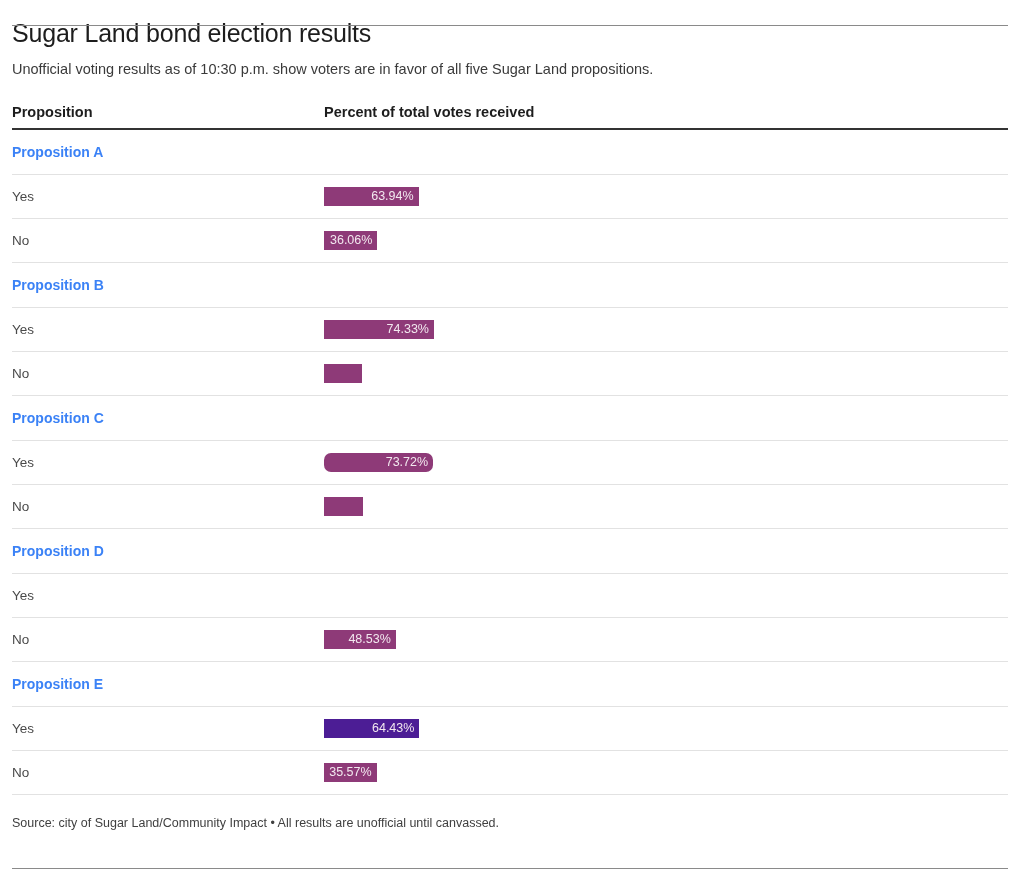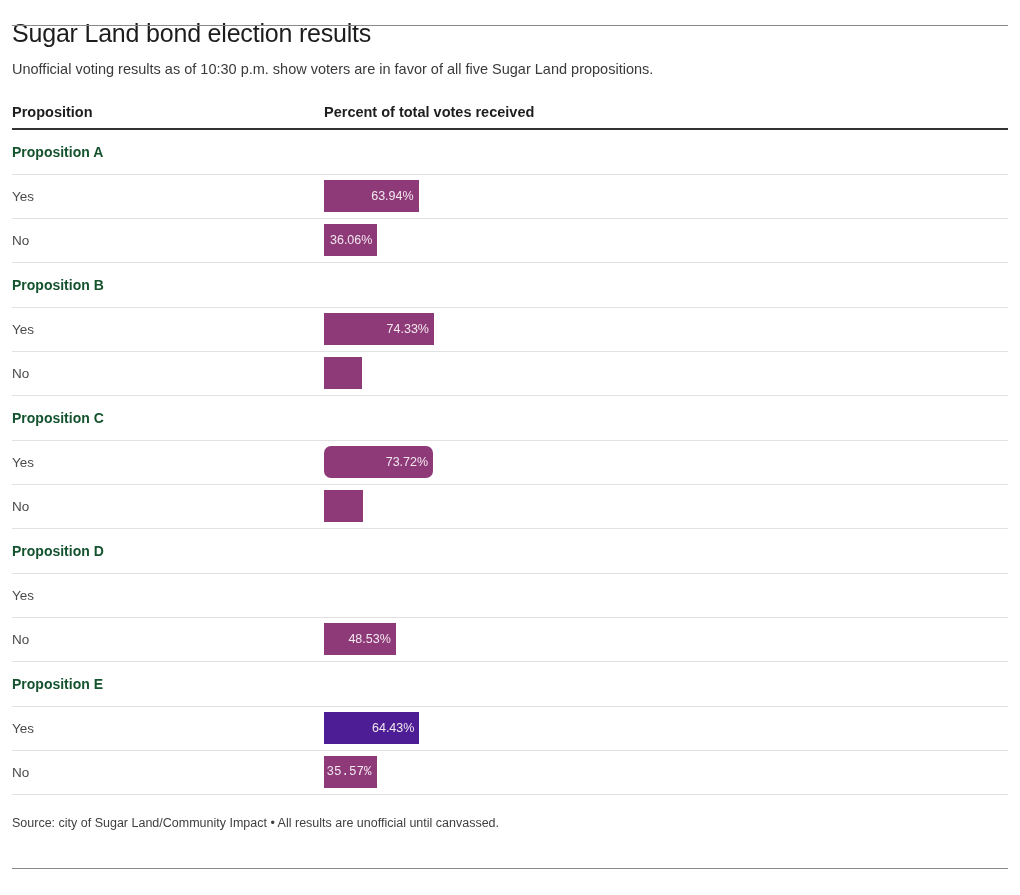--- a/index.html
+++ b/index.html
@@ -87,36 +87,36 @@
     min-height: 44px;
   }
   .row.section {
     min-height: 45px;
   }
   .row:last-child { border-bottom: 1px solid #e2e2e2; }
 
   .section-label {
     font-size: 14px;
     font-weight: bold;
-    color: #14532d;
+    color: #3b82f6;
   }
   .option-label {
     font-size: 13.5px;
     font-weight: normal;
     color: #4a4a4a;
   }
 
   .barwrap {
     position: relative;
     height: 21px;
     display: flex;
     align-items: center;
   }
   .bar {
-    height: 32px;
+    height: 19px;
     background: #8e3a78;
     display: flex;
     align-items: center;
     justify-content: flex-end;
     padding-right: 5px;
     overflow: hidden;
   }
   .bar-value {
     font-size: 12.5px;
     color: #f2e8ef;
@@ -229,21 +229,21 @@
           <div class="option-label col-prop">Yes</div>
           <div class="barwrap col-bar">
             <div class="bar" style="width: 95.4px; background: #4c1d95;">
               <span class="bar-value">64.43%</span>
             </div>
           </div>
         </div>
         <div class="row">
           <div class="option-label col-prop">No</div>
           <div class="barwrap col-bar">
-            <div class="bar" style="width: 52.6px; background: rgb(142, 58, 120); font-family: Liberation Mono, monospace;">
+            <div class="bar" style="width: 52.6px; background: rgb(142, 58, 120);">
               <span class="bar-value">35.57%</span>
             </div>
           </div>
         </div>
       </div>
   </div>
 
   <div class="source">Source: city of Sugar Land/Community Impact • All results are unofficial until canvassed.</div>
 
   <div class="rule-bottom"></div>

